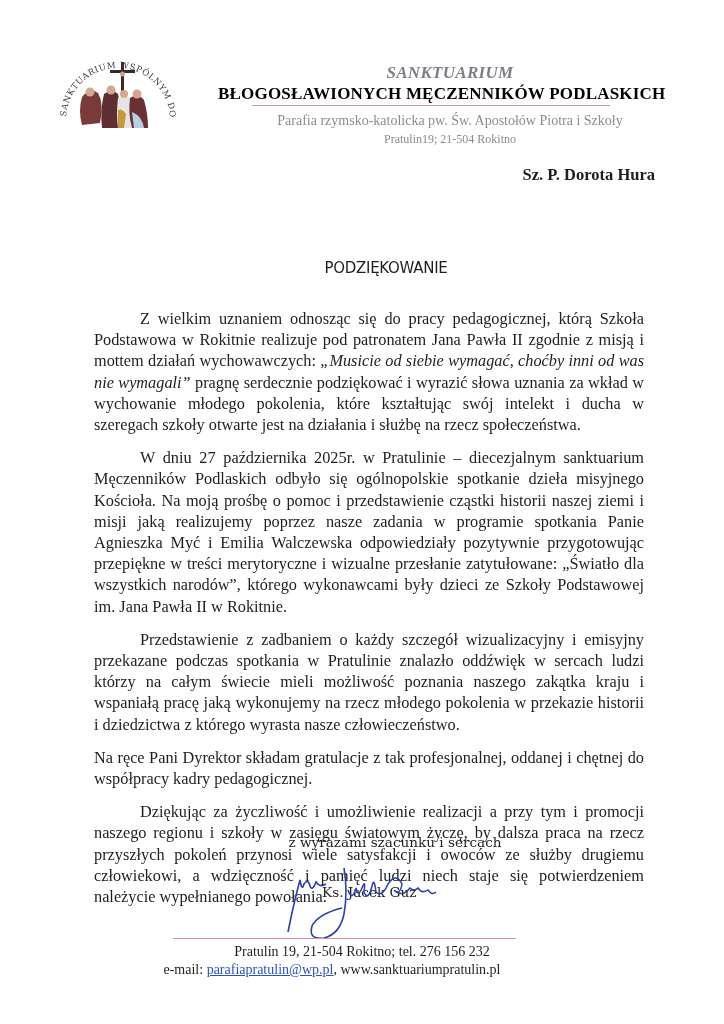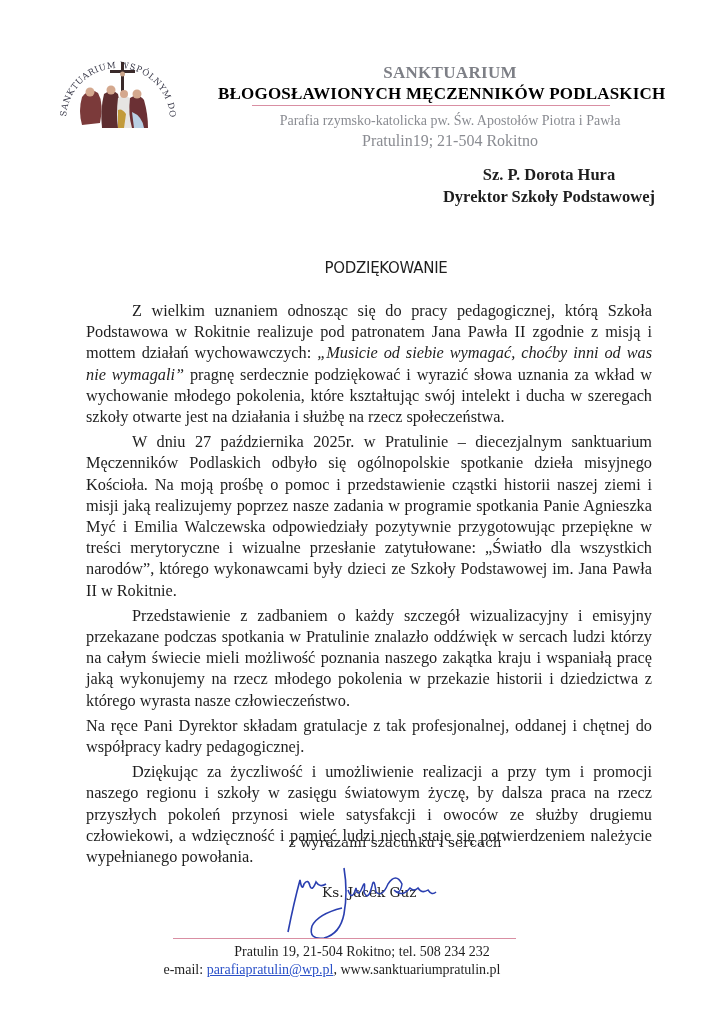--- a/index.html
+++ b/index.html
@@ -5,41 +5,41 @@
   html, body { margin: 0; padding: 0; background: #ffffff; }
   body { width: 724px; height: 1024px; position: relative; overflow: hidden;
          font-family: "Liberation Serif", "DejaVu Serif", serif; color: #1a1a1a; }
   .abs { position: absolute; }
 
   
   .logo { left: 52px; top: 42px; width: 128px; height: 110px; }
 
   
   .hdr-title1 { left: 230px; top: 63px; width: 440px; text-align: center;
-    font-size: 17px; font-weight: bold; color: #7d7f86; letter-spacing: 0.3px; }
+    font-size: 17px; font-weight: bold; color: #7d7f86; letter-spacing: 0.3px; font-style: italic; }
   .hdr-title2 { left: 218px; top: 84px; width: 470px; text-align: left;
     font-size: 17px; font-weight: bold; color: #000000; letter-spacing: 0.2px; white-space: nowrap; }
   .hdr-line { left: 252px; top: 105px; width: 358px; height: 0; border-top: 1.5px solid #d98fa3; }
   .hdr-sub1 { left: 230px; top: 113px; width: 440px; text-align: center;
     font-size: 14px; color: #8a8c92; }
   .hdr-sub2 { left: 230px; top: 132px; width: 440px; text-align: center;
-    font-size: 16px; color: #8a8c92; }
+    font-size: 12px; color: #8a8c92; }
 
   
-  .recipient { right: 69px; top: 164px; text-align: center; font-weight: bold;
+  .recipient { right: 69px; top: 164px; text-align: right; font-weight: bold;
     font-size: 16.5px; line-height: 22px; color: #1e1e1e; }
 
   
   .doc-title { left: 0; top: 259px; width: 724px; text-align: center;
     font-family: "DejaVu Sans", sans-serif; font-size: 15px; color: #1e1e1e; letter-spacing: -0.3px; padding-left: 24px; }
 
   
   .body-text { left: 82px; top: 296px; width: 574px; font-size: 16.3px; line-height: 21.2px;
     text-align: justify; color: #1e1e1e; }
-  .body-text p { margin: 4px; text-indent: 46px; }
+  .body-text p { margin: 12px; text-indent: 46px; }
   .body-text p.noind { text-indent: 0; }
   .body-text .gap { margin-top: 4px; }
   .body-text i { font-style: italic; }
 
   
   .closing { left: 250px; top: 832px; width: 290px; text-align: center;
     font-family: "DejaVu Serif", serif; font-size: 13.6px; line-height: 20px; color: #1e1e1e; }
   .signer { left: 322px; top: 884px; font-family: "DejaVu Serif", serif; font-size: 13.6px; color: #1e1e1e; }
   .signature { left: 282px; top: 862px; width: 190px; height: 80px; }
 
@@ -74,26 +74,25 @@
     <path d="M78 56 q8 -6 14 2 q4 14 4 28 l-16 0 q-4 -14 -2 -30z" fill="#6b3034"></path>
     <circle cx="85" cy="52" r="4.5" fill="#d4a88e"></circle>
     <path d="M80 70 q10 4 12 16 l-10 0z" fill="#b9d0e4"></path>
     <path d="M66 68 q4 -2 8 4 l-2 14 l-6 0z" fill="#c29a3a"></path>
   </svg>
 </div>
 
 <div class="abs hdr-title1">SANKTUARIUM</div>
 <div class="abs hdr-title2">BŁOGOSŁAWIONYCH MĘCZENNIKÓW PODLASKICH</div>
 <div class="abs hdr-line"></div>
-<div class="abs hdr-sub1">Parafia rzymsko-katolicka pw. Św. Apostołów Piotra i Pawła</div>
+<div class="abs hdr-sub1">Parafia rzymsko-katolicka pw. Św. Apostołów Piotra i Szkoły</div>
 <div class="abs hdr-sub2">Pratulin19; 21-504 Rokitno</div>
 
 <div class="abs recipient">
   <div>Sz. P. Dorota Hura</div>
-  <div>Dyrektor Szkoły Podstawowej</div>
 </div>
 
 <div class="abs doc-title">PODZIĘKOWANIE</div>
 
 <div class="abs body-text">
   <p><span>Z wielkim uznaniem odnosząc się do pracy pedagogicznej, którą Szkoła Podstawowa w Rokitnie realizuje pod patronatem Jana Pawła II zgodnie z misją i mottem działań wychowawczych: </span><i>„Musicie od siebie wymagać, choćby inni od was nie wymagali”</i><span> pragnę serdecznie podziękować i wyrazić słowa uznania za wkład w wychowanie młodego pokolenia, które kształtując swój intelekt i ducha w szeregach szkoły otwarte jest na działania i służbę na rzecz społeczeństwa.</span></p>
   <p>W dniu 27 października 2025r. w Pratulinie – diecezjalnym sanktuarium Męczenników Podlaskich odbyło się ogólnopolskie spotkanie dzieła misyjnego Kościoła. Na moją prośbę o pomoc i przedstawienie cząstki historii naszej ziemi i misji jaką realizujemy poprzez nasze zadania w programie spotkania Panie Agnieszka Myć i Emilia Walczewska odpowiedziały pozytywnie przygotowując przepiękne w treści merytoryczne i wizualne przesłanie zatytułowane: „Światło dla wszystkich narodów”, którego wykonawcami były dzieci ze Szkoły Podstawowej im. Jana Pawła II w Rokitnie.</p>
   <p class="gap">Przedstawienie z zadbaniem o każdy szczegół wizualizacyjny i emisyjny przekazane podczas spotkania w Pratulinie znalazło oddźwięk w sercach ludzi którzy na całym świecie mieli możliwość poznania naszego zakątka kraju i wspaniałą pracę jaką wykonujemy na rzecz młodego pokolenia w przekazie historii i dziedzictwa z którego wyrasta nasze człowieczeństwo.</p>
   <p class="noind">Na ręce Pani Dyrektor składam gratulacje z tak profesjonalnej, oddanej i chętnej do współpracy kadry pedagogicznej.</p>
   <p class="gap">Dziękując za życzliwość i umożliwienie realizacji a przy tym i promocji naszego regionu i szkoły w zasięgu światowym życzę, by dalsza praca na rzecz przyszłych pokoleń przynosi wiele satysfakcji i owoców ze służby drugiemu człowiekowi, a wdzięczność i pamięć ludzi niech staje się potwierdzeniem należycie wypełnianego powołania.</p>
@@ -103,16 +102,16 @@
   <div>z wyrazami szacunku i sercach</div>
 </div>
 <div class="abs signer">Ks. Jacek Guz</div>
 <svg class="abs signature" viewBox="0 0 190 80">
   <path d="M6 70 Q12 40 18 18 Q20 30 22 22 Q26 16 28 24 Q30 30 34 20 Q38 26 44 22" fill="none" stroke="#2a3fb0" stroke-width="1.6"></path>
   <path d="M62 6 Q66 30 62 52 Q58 72 42 76 Q26 78 30 64 Q36 52 60 46" fill="none" stroke="#2a3fb0" stroke-width="1.6"></path>
   <path d="M66 28 Q70 40 74 26 Q76 36 80 26 Q84 16 82 30 Q86 40 90 24 Q92 14 94 30 Q100 36 106 22 Q114 10 120 22 Q118 34 112 28 Q120 36 128 26 Q132 30 136 26 Q140 32 146 28 Q150 34 154 30" fill="none" stroke="#2a3fb0" stroke-width="1.5"></path>
 </svg>
 
 <div class="abs ftr-line"></div>
-<div class="abs ftr1">Pratulin 19, 21-504 Rokitno; tel. 508 234 232</div>
+<div class="abs ftr1">Pratulin 19, 21-504 Rokitno; tel. 276 156 232</div>
 <div class="abs ftr2">
   <span>e-mail: </span><a>parafiapratulin@wp.pl</a><span>, </span><span>www.sanktuariumpratulin.pl</span>
 </div>
 
 </body></html>

